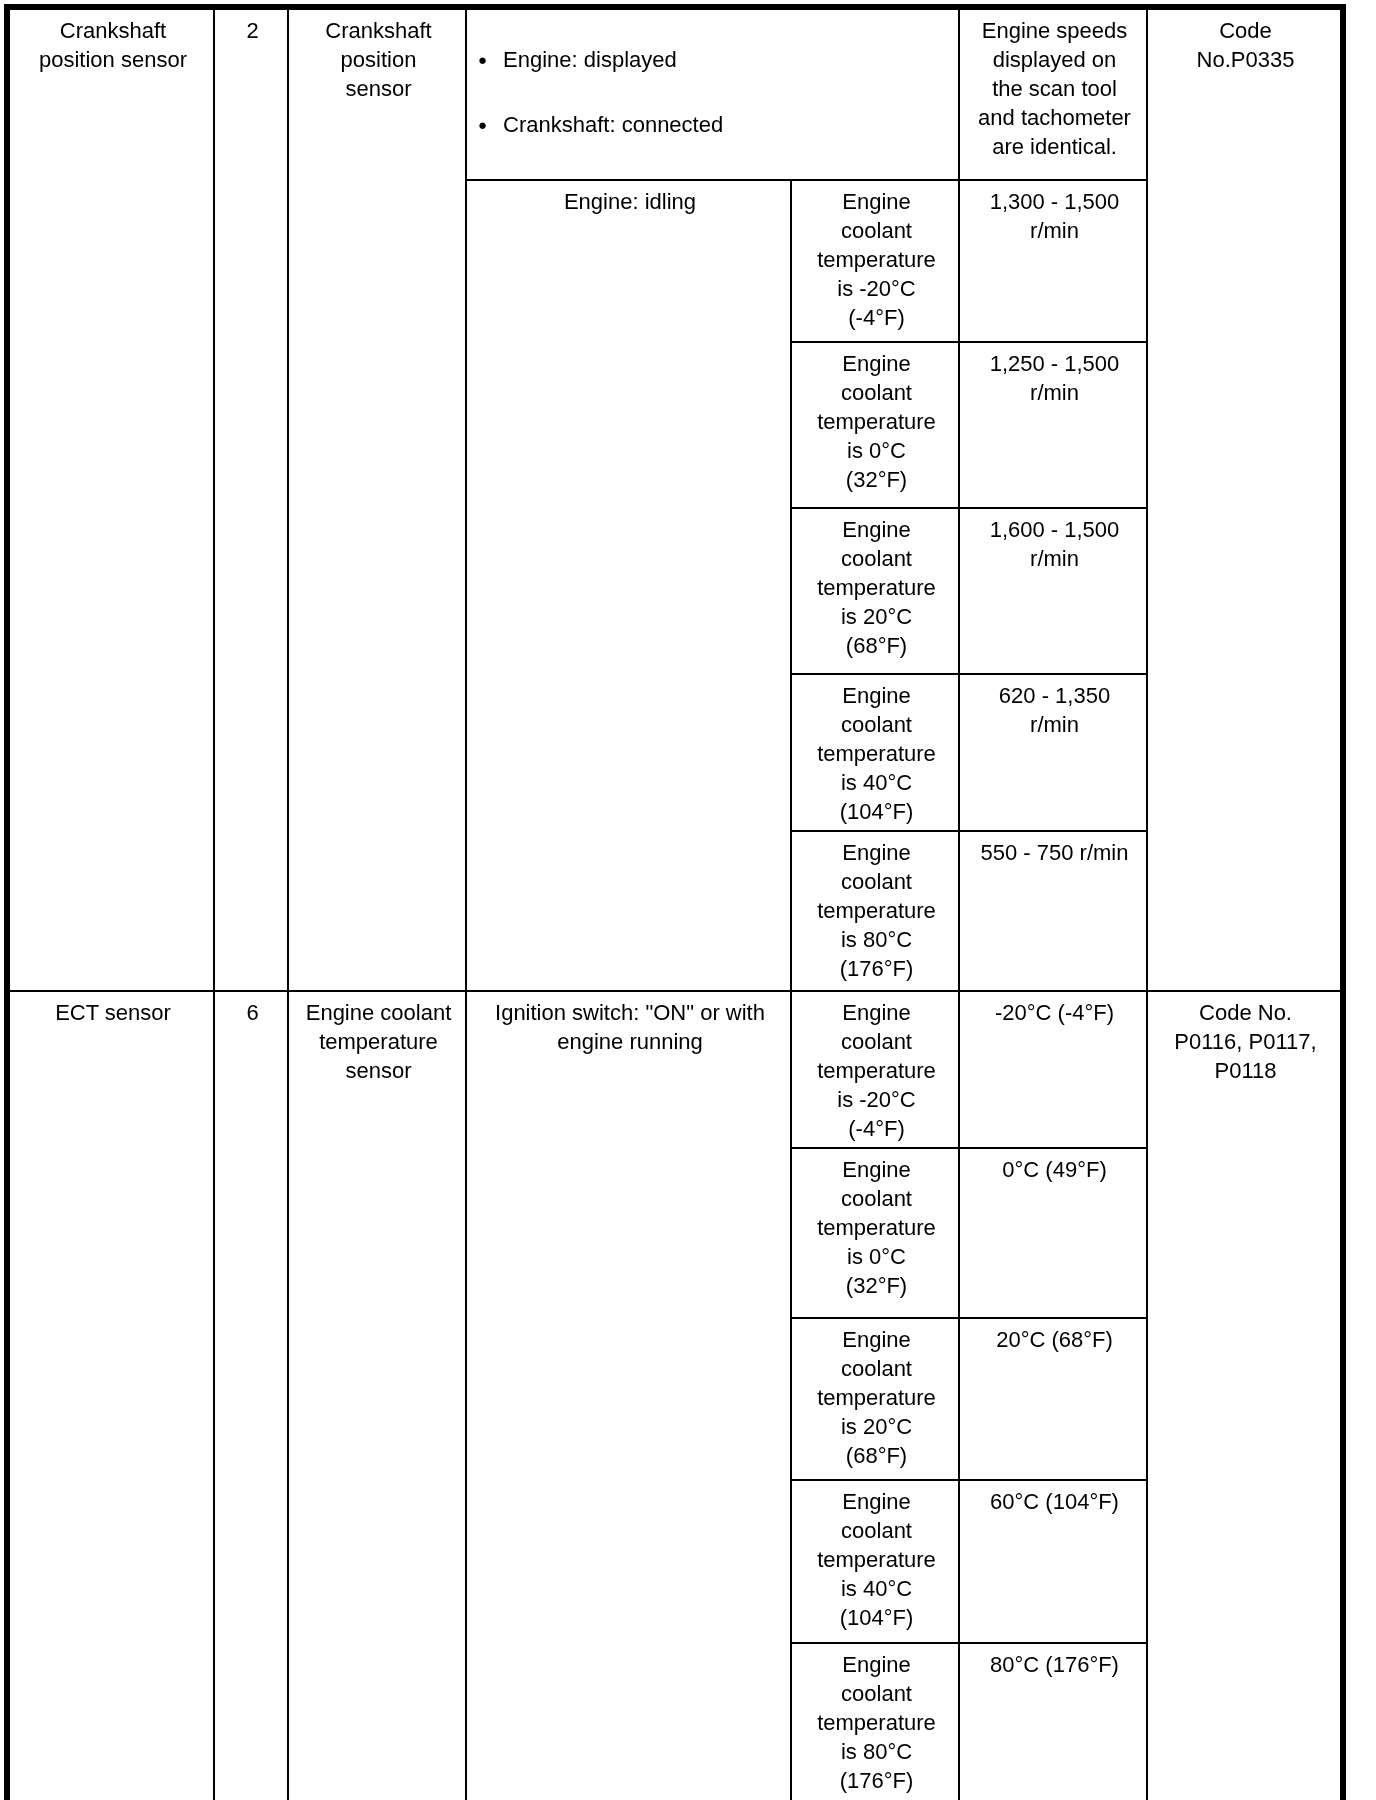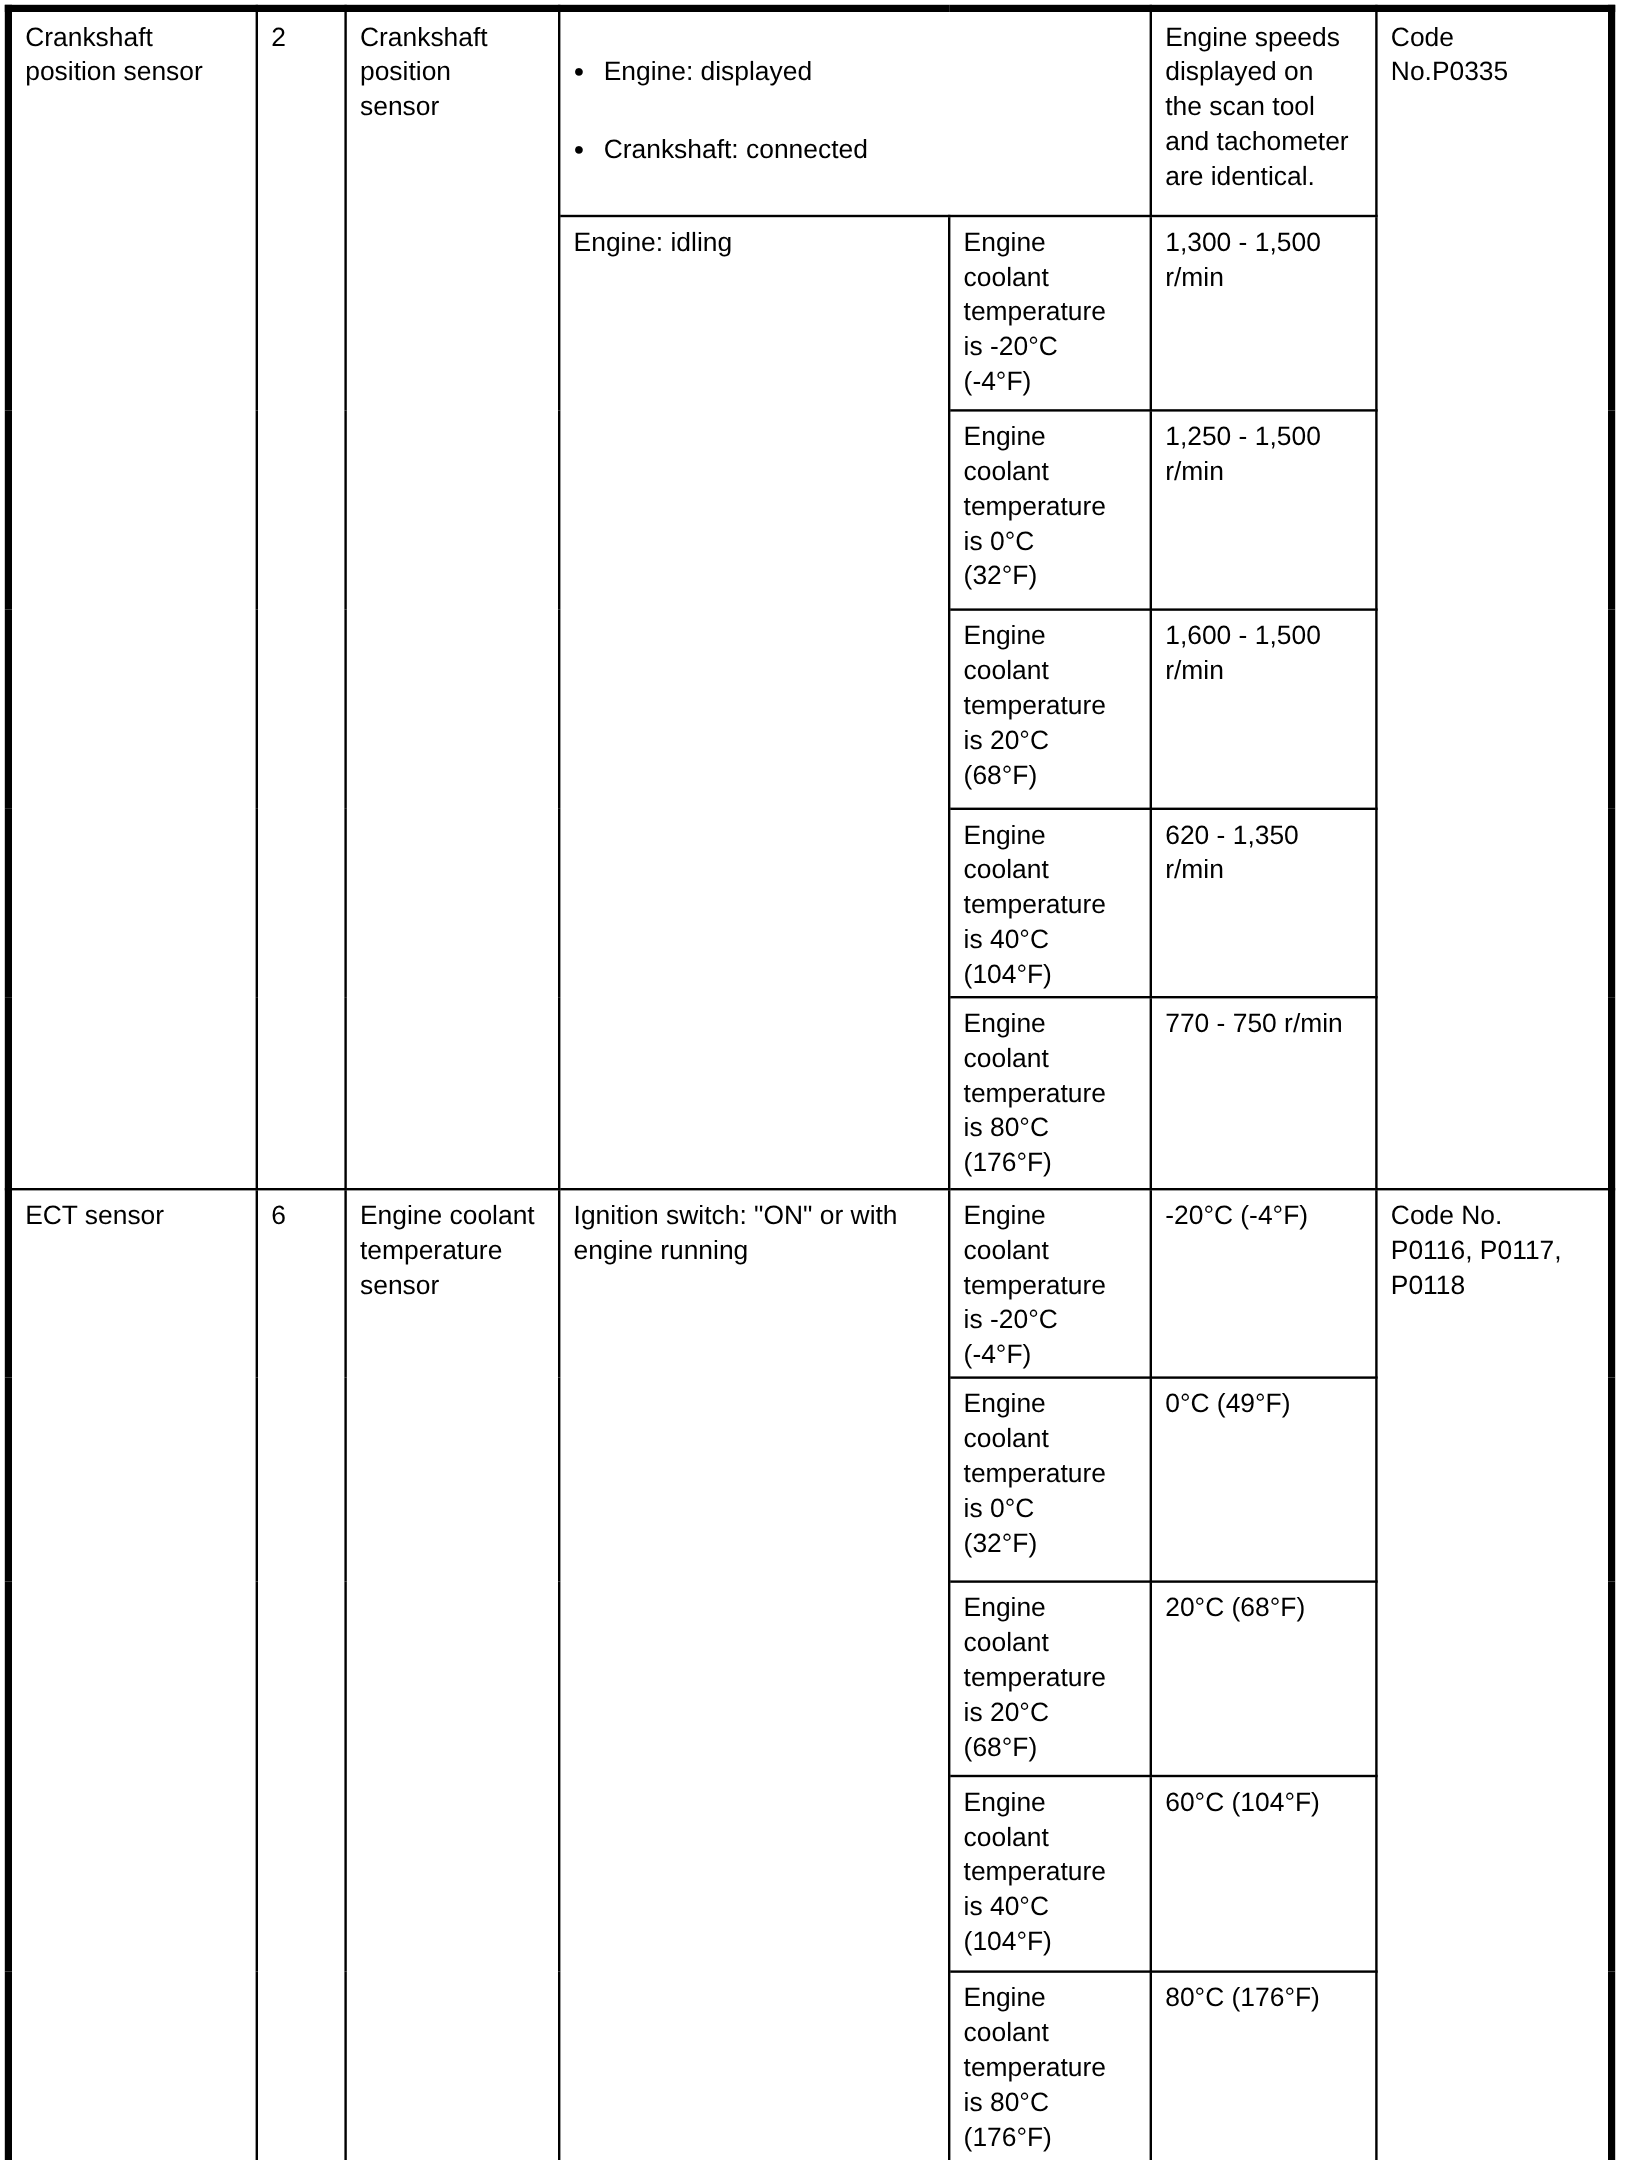--- a/index.html
+++ b/index.html
@@ -26,20 +26,21 @@
   }
   table.spec td {
     border: 2px solid #000;
     vertical-align: top;
     padding: 6px 8px 4px 11px;
     font-size: 22px;
     line-height: 29px;
     white-space: pre-line;
     word-wrap: break-word;
     overflow: hidden;
+    text-align: center;
   }
   td.conditions-cell {
     padding-left: 23px;
     white-space: normal;
   }
   .bullet-row {
     display: flex;
     align-items: flex-start;
     gap: 16px;
     margin-bottom: 7px;
@@ -130,21 +131,21 @@
 (104°F)</td>
       <td>620 - 1,350
 r/min</td>
     </tr>
     <tr style="height:160px">
       <td>Engine
 coolant
 temperature
 is 80°C
 (176°F)</td>
-      <td>770 - 750 r/min</td>
+      <td>550 - 750 r/min</td>
     </tr>
 
     <tr style="height:157px">
       <td rowspan="5">ECT sensor</td>
       <td rowspan="5">6</td>
       <td rowspan="5">Engine coolant
 temperature
 sensor</td>
       <td rowspan="5">Ignition switch: "ON" or with
 engine running</td>

